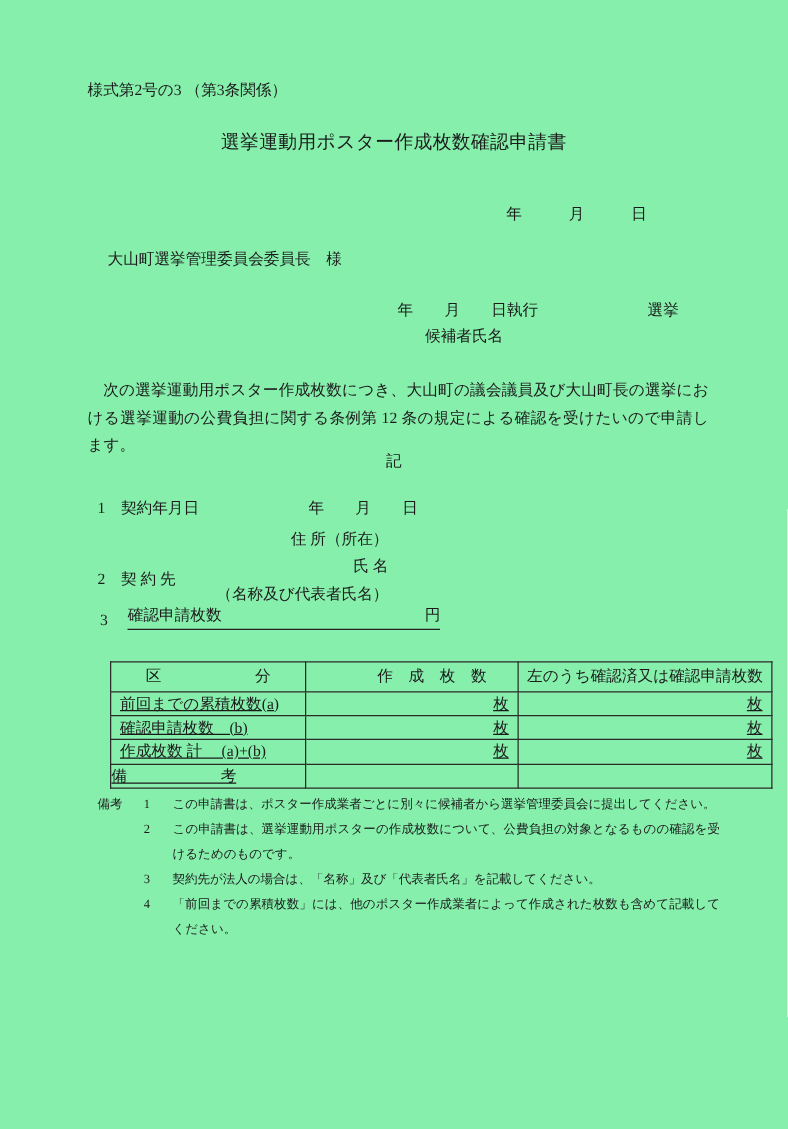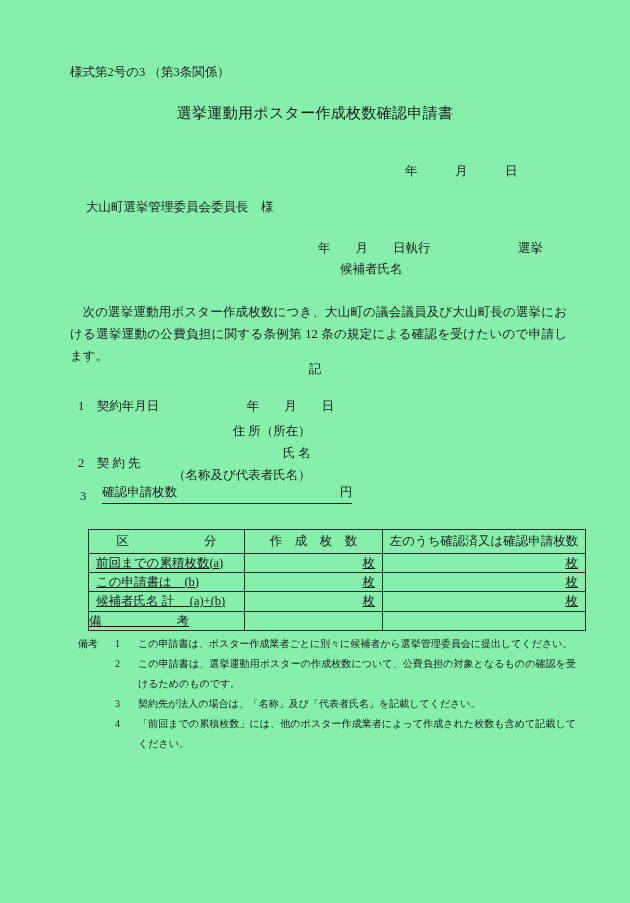--- a/index.html
+++ b/index.html
@@ -70,21 +70,21 @@
     table-layout: fixed;
   }
   table.counts th, table.counts td {
     border: 1px solid #2b2b2b;
     font-weight: normal;
     padding: 0;
     white-space: pre;
     overflow: hidden;
   }
   table.counts .c1 { width: 148px; }
-  table.counts .c2 { width: 130px; }
+  table.counts .c2 { width: 130px; padding-left: 32px; }
   table.counts .c3 { width: 195px; }
   table.counts tr.hdr  { height: 24px; }
   table.counts tr.data { height: 19px; text-decoration: underline; }
   table.counts tr.r3   { height: 20px; }
   table.counts th { text-align: center; }
   table.counts td.lbl { text-align: left; padding-left: 7px; }
   table.counts td.num { text-align: right; padding-right: 7px; }
   table.counts td.ctr { text-align: left; }
   .notes {
     position: absolute;
@@ -144,26 +144,26 @@
         <th class="c1">区　　　　　　分</th>
         <th class="c2">作　成　枚　数</th>
         <th class="c3">左のうち確認済又は確認申請枚数</th>
       </tr>
       <tr class="data">
         <td class="c1 lbl">前回までの累積枚数(a)</td>
         <td class="c2 num">枚</td>
         <td class="c3 num">枚</td>
       </tr>
       <tr class="data">
-        <td class="c1 lbl">この申請書は　(b)</td>
+        <td class="c1 lbl">確認申請枚数　(b)</td>
         <td class="c2 num">枚</td>
         <td class="c3 num">枚</td>
       </tr>
       <tr class="data r3">
-        <td class="c1 lbl">候補者氏名 計　 (a)+(b)</td>
+        <td class="c1 lbl">作成枚数 計　 (a)+(b)</td>
         <td class="c2 num">枚</td>
         <td class="c3 num">枚</td>
       </tr>
       <tr class="data">
         <td class="c1 ctr">備　　　　　　考</td>
         <td class="c2"></td>
         <td class="c3"></td>
       </tr>
     </tbody>
   </table>

